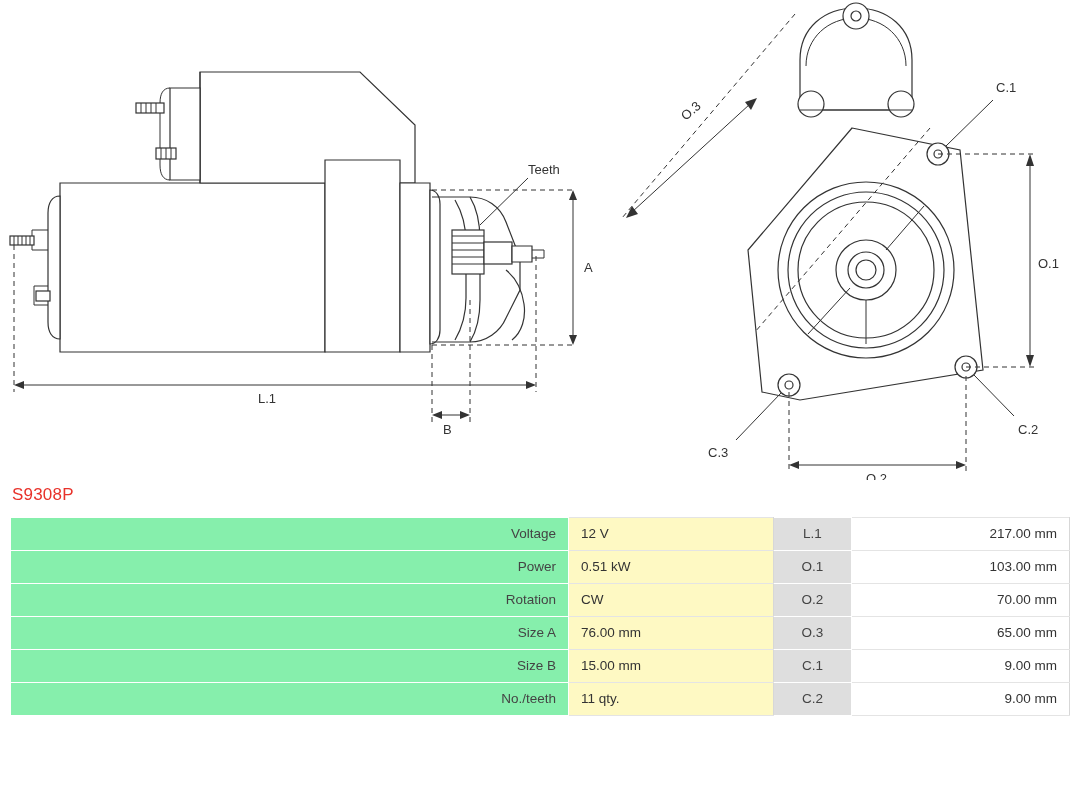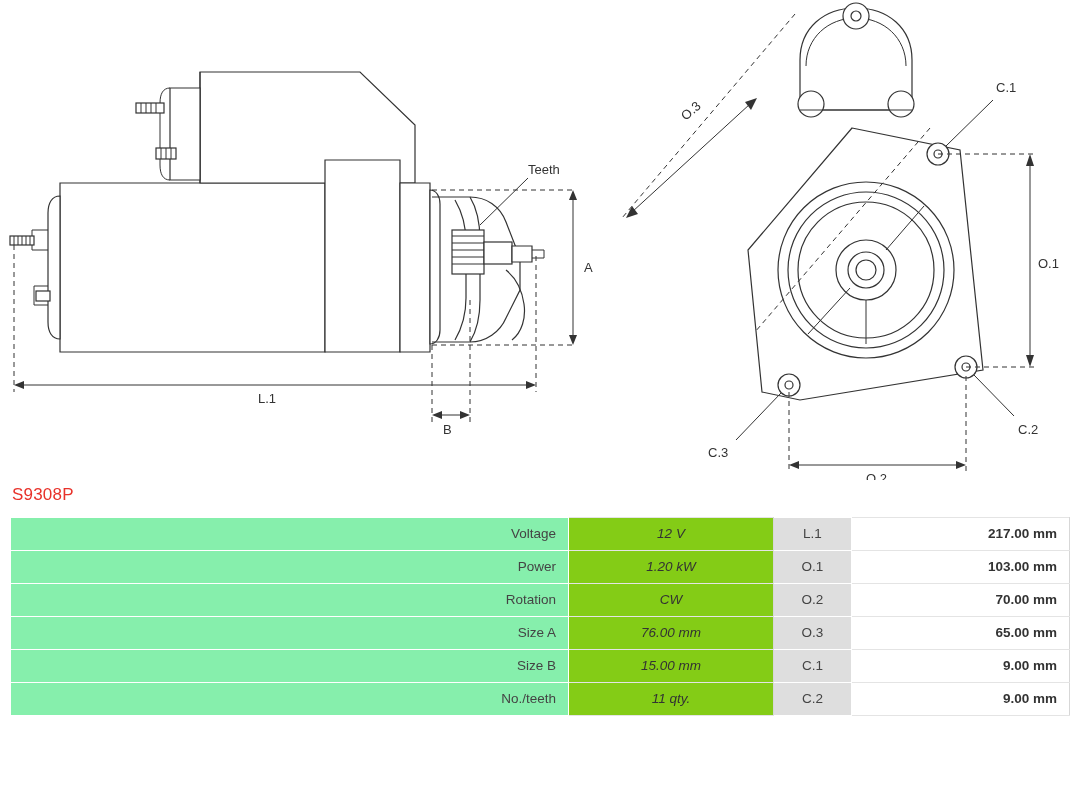--- a/index.html
+++ b/index.html
@@ -46,45 +46,43 @@
     height: 33px;
     vertical-align: middle;
   }
   .lbl {
     background: #86efac;
     text-align: right;
     color: #444444;
     width: 558px;
   }
   .val {
-    background: #84cc16;
-    text-align: center;
+    background: #fef9c3;
+    text-align: left;
     color: #333333;
     width: 205px;
     border-left: 1px solid #d7d7d7 !important;
     border-right: 1px solid #d7d7d7 !important;
     border-top: 1px solid #e4e4e4 !important;
     border-bottom: 1px solid #e4e4e4 !important;
-    font-style: italic;
   }
   .lbl2 {
     background: #dedede;
     text-align: center;
     color: #444444;
     width: 78px;
   }
   .val2 {
     background: #ffffff;
     text-align: right;
     color: #333333;
     border-left: 1px solid #d7d7d7 !important;
     border-right: 1px solid #d7d7d7 !important;
     border-top: 1px solid #e4e4e4 !important;
     border-bottom: 1px solid #e4e4e4 !important;
-    font-weight: bold;
   }
   .empty-cell { background: #dedede; border: 1px solid #ffffff !important; }
   .empty-cell2 { background: #ffffff; border: 1px solid #ffffff !important; }
 
   .dim-label { font-family: "Liberation Sans", sans-serif; font-size: 13px; fill: #333333; }
   .lead { stroke: #333333; stroke-width: 1; fill: none; }
   .dash { stroke: #333333; stroke-width: 1; fill: none; stroke-dasharray: 5 4; }
   .outline { stroke: #333333; stroke-width: 1.2; fill: #ffffff; }
   .outline-nf { stroke: #333333; stroke-width: 1.2; fill: none; }
   .thin { stroke: #333333; stroke-width: 1; fill: none; }
@@ -245,21 +243,21 @@
 <table class="spec-table">
   <tbody>
     <tr>
       <td class="lbl">Voltage</td>
       <td class="val">12 V</td>
       <td class="lbl2">L.1</td>
       <td class="val2">217.00 mm</td>
     </tr>
     <tr>
       <td class="lbl">Power</td>
-      <td class="val">1.20 kW</td>
+      <td class="val">0.51 kW</td>
       <td class="lbl2">O.1</td>
       <td class="val2">103.00 mm</td>
     </tr>
     <tr>
       <td class="lbl">Rotation</td>
       <td class="val">CW</td>
       <td class="lbl2">O.2</td>
       <td class="val2">70.00 mm</td>
     </tr>
     <tr>

